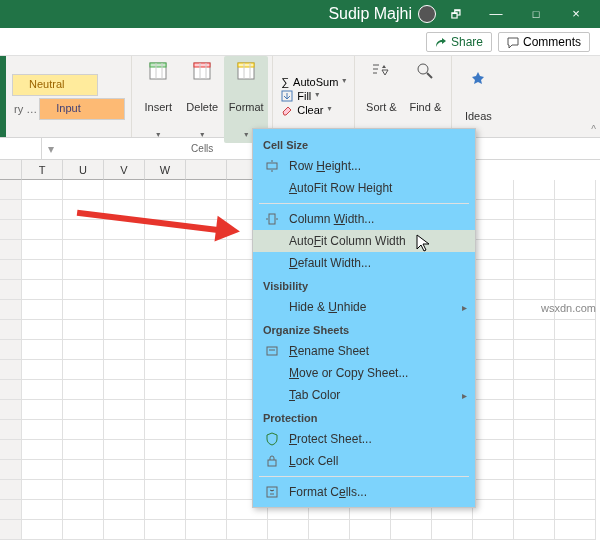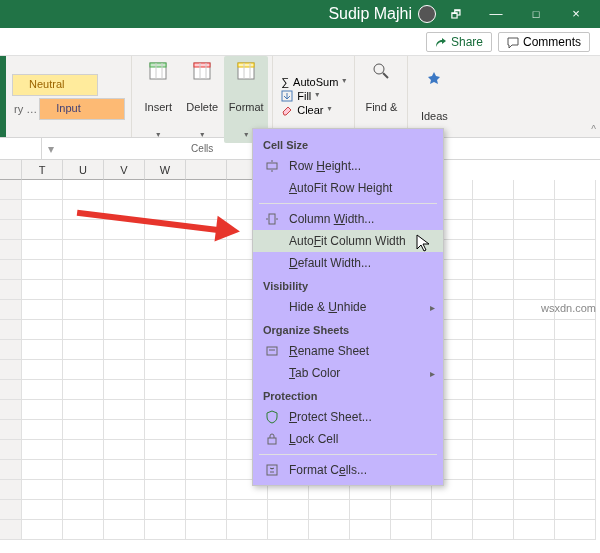--- a/index.html
+++ b/index.html
@@ -32,21 +32,21 @@
   .editing-row { display: flex; align-items: center; gap: 4px; cursor: pointer; }
 
   .fx-bar { height: 22px; border-bottom: 1px solid #d6d6d6; display: flex; align-items: center; }
   .fx-cell { width: 42px; border-right: 1px solid #d6d6d6; height: 100%; }
   .fx-arrow { width: 18px; text-align: center; color: #999; }
   .col-hdrs { display: flex; height: 20px; }
   .colh { width: 41px; border-right: 1px solid #d6d6d6; border-bottom: 1px solid #aeaeae; text-align: center; font-size: 11px; color: #333; background: #f3f2f1; line-height: 20px; }
   .grid-row { display: flex; height: 20px; }
   .cell { width: 41px; border-right: 1px solid #e0e0e0; border-bottom: 1px solid #e0e0e0; }
 
-  .menu { position: absolute; top: 128px; left: 252px; width: 192px; background: #c4b5fd; border: 1px solid #c6c6c6; box-shadow: 2px 2px 6px rgba(0,0,0,.25); padding: 4px 0; }
+  .menu { position: absolute; top: 128px; left: 252px; width: 224px; background: #7dd3fc; border: 1px solid #c6c6c6; box-shadow: 2px 2px 6px rgba(0,0,0,.25); padding: 4px 0; }
   .menu-head { font-weight: 600; font-size: 11px; color: #444; padding: 6px 10px 4px; }
   .menu-item { display: flex; align-items: center; padding: 4px 10px 4px 10px; font-size: 12px; color: #333; gap: 8px; cursor: pointer; position: relative; }
   .menu-item .mi-icon { width: 18px; display: flex; justify-content: center; color: #666; }
   .menu-item:hover, .menu-item.highlight { background: #d5e1d6; }
   .menu-sep { height: 1px; background: #e0e0e0; margin: 4px 6px; }
   .submenu-arr { position: absolute; right: 8px; font-size: 10px; color: #666; }
   .underline-access { text-decoration: underline; }
 
   .cursor { position: absolute; top: 234px; left: 416px; font-size: 14px; z-index: 20; }
 
@@ -173,20 +173,31 @@
       </div>
     </div>
     <div class="group-label"></div>
   </div>
 
   <div class="group">
     <div class="group-content">
       <div class="bigbtn">
         <span class="icon">
           <svg width="22" height="22" viewBox="0 0 22 22">
+              <path d="M3 5h6M3 9h5M3 13h4" stroke="#555"></path>
+              <path d="M14 5l-2 3h4z" fill="#555"></path>
+              <path d="M12 10h6l-3 5z" fill="none" stroke="#555"></path>
+            </svg>
+        </span>
+        <span>Sort &amp;</span>
+        <span>Filter</span>
+      </div>
+      <div class="bigbtn">
+        <span class="icon">
+          <svg width="22" height="22" viewBox="0 0 22 22">
               <circle cx="9" cy="9" r="5" fill="none" stroke="#555"></circle>
               <line x1="13" y1="13" x2="18" y2="18" stroke="#555" stroke-width="2"></line>
             </svg>
         </span>
         <span>Find &amp;</span>
         <span>Select</span>
       </div>
     </div>
     <div class="group-label"></div>
   </div>
@@ -585,20 +596,24 @@
     <span class="mi-icon">
       <svg width="14" height="14" viewBox="0 0 14 14">
           <rect x="2" y="3" width="10" height="8" fill="none" stroke="#666"></rect>
           <line x1="4" y1="6" x2="10" y2="6" stroke="#666"></line>
         </svg>
     </span>
     <span><span class="underline-access">R</span>ename Sheet</span>
   </div>
   <div class="menu-item">
     <span class="mi-icon"></span>
+    <span><span class="underline-access">M</span>ove or Copy Sheet...</span>
+  </div>
+  <div class="menu-item">
+    <span class="mi-icon"></span>
     <span><span class="underline-access">T</span>ab Color</span>
     <span class="submenu-arr">▸</span>
   </div>
 
   <div class="menu-head">Protection</div>
   <div class="menu-item">
     <span class="mi-icon">
       <svg width="14" height="14" viewBox="0 0 14 14">
           <path d="M7 1l5 2v4c0 3-2 5-5 6-3-1-5-3-5-6V3z" fill="none" stroke="#2e7d32"></path>
         </svg>

